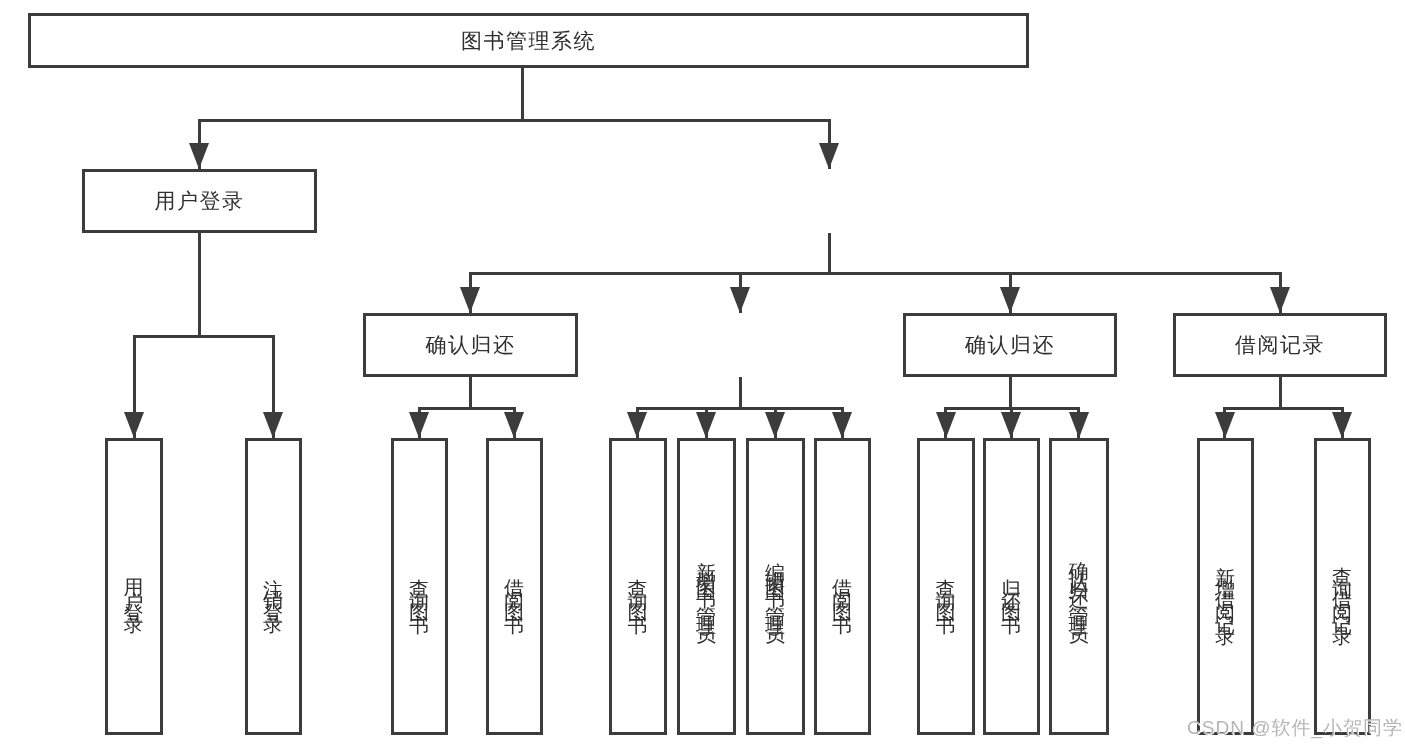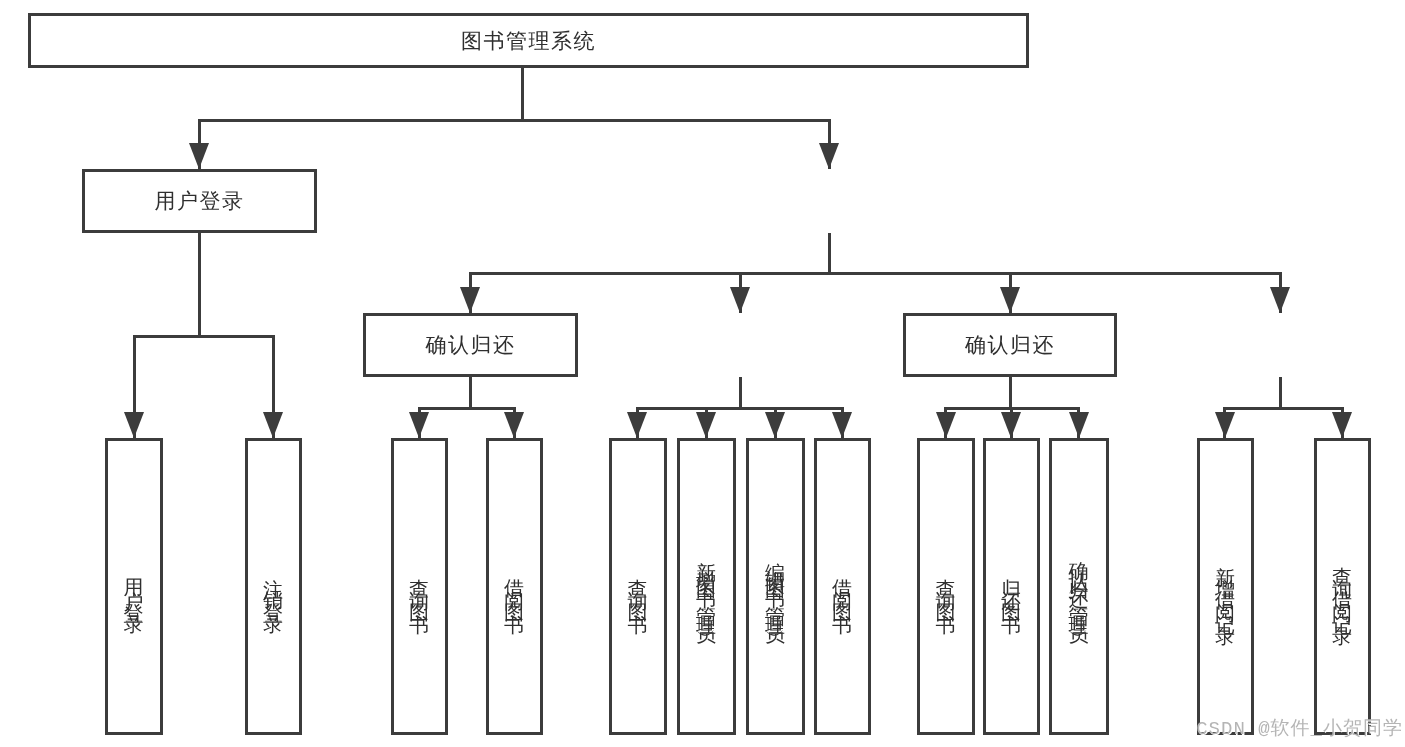--- a/index.html
+++ b/index.html
@@ -51,21 +51,20 @@
   }
   .watermark {
     position: absolute;
     right: 2px;
     bottom: 6px;
     font-size: 19px;
     letter-spacing: 1px;
     color: var(--watermark, #b5b5b5);
     text-shadow: 1px 1px 0 #ffffff;
     white-space: nowrap;
-    font-family: Liberation Mono, monospace;
   }
 </style>
 </head>
 <body>
 
 <div id="stage">
 
   <div class="node" style="left:28px;top:13px;width:1001px;height:55px">图书管理系统</div>
 
   <div class="vline" style="left:521px;top:68px;height:52px"></div>
@@ -90,20 +89,21 @@
   <div class="vline" style="left:739px;top:272px;height:41px"></div>
   <div class="vline" style="left:1009px;top:272px;height:41px"></div>
   <div class="vline" style="left:1279px;top:272px;height:41px"></div>
   <div class="arrow" style="left:460px;top:287px"></div>
   <div class="arrow" style="left:730px;top:287px"></div>
   <div class="arrow" style="left:1000px;top:287px"></div>
   <div class="arrow" style="left:1270px;top:287px"></div>
 
   <div class="node" style="left:363px;top:313px;width:215px;height:64px">确认归还</div>
   <div class="node" style="left:903px;top:313px;width:214px;height:64px">确认归还</div>
+  <div class="node" style="left:1173px;top:313px;width:214px;height:64px">借阅记录</div>
 
   <div class="vline" style="left:469px;top:377px;height:31px"></div>
   <div class="hline" style="left:418px;top:407px;width:98px"></div>
   <div class="vline" style="left:418px;top:407px;height:31px"></div>
   <div class="vline" style="left:513px;top:407px;height:31px"></div>
   <div class="arrow" style="left:409px;top:412px"></div>
   <div class="arrow" style="left:504px;top:412px"></div>
 
   <div class="vline" style="left:739px;top:377px;height:31px"></div>
   <div class="hline" style="left:636px;top:407px;width:207px"></div>

